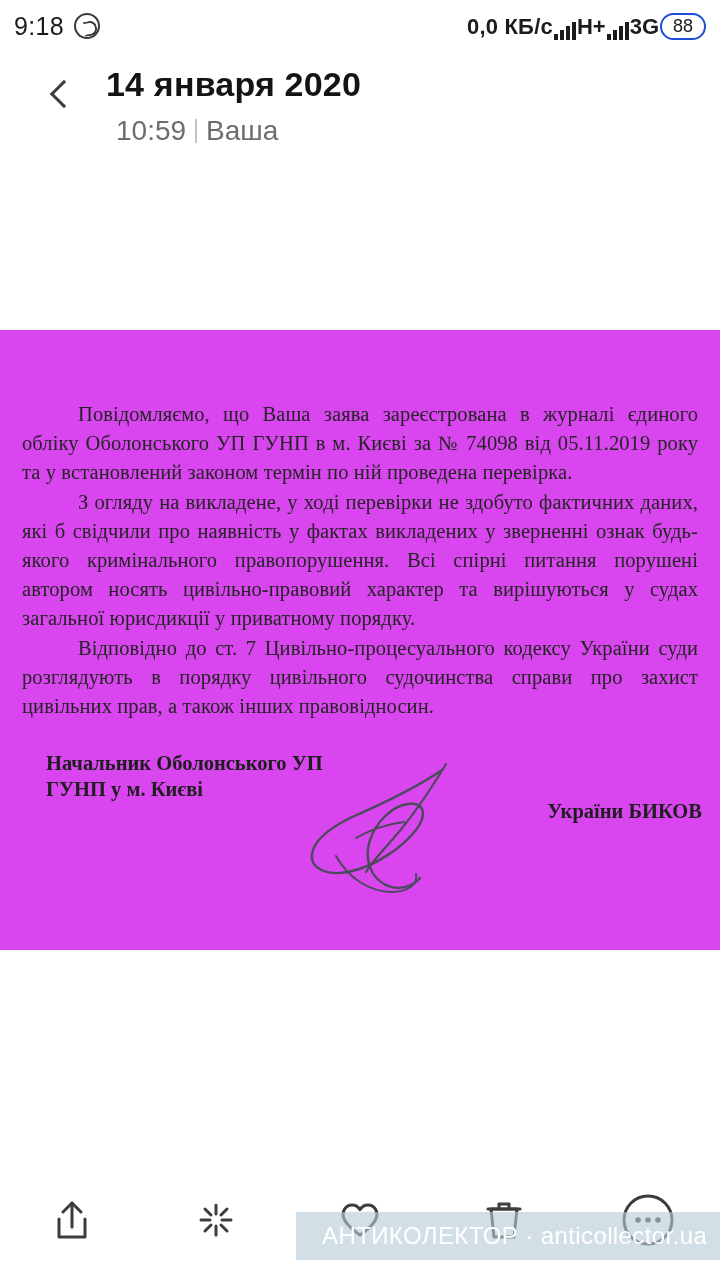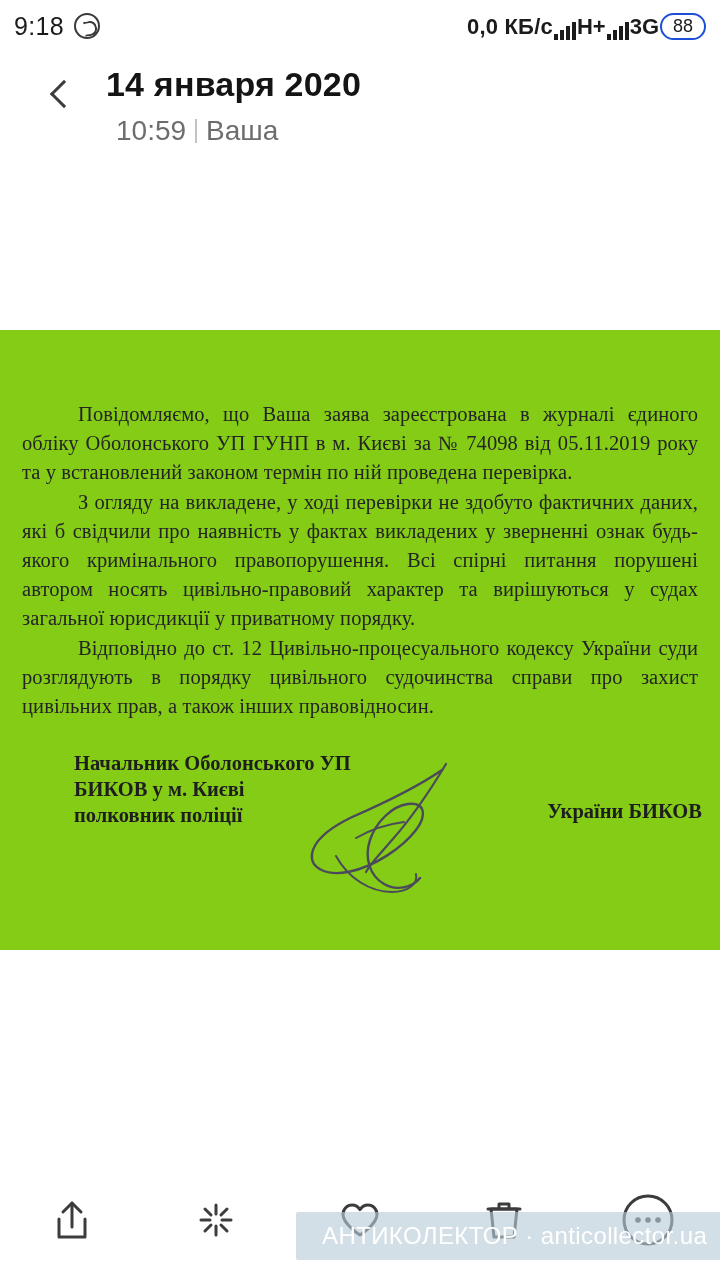--- a/index.html
+++ b/index.html
@@ -138,21 +138,21 @@
     width: 2px; height: 24px;
     background: #c3c3c3;
   }
 
   
   .doc {
     position: absolute;
     top: 330px; left: 0;
     width: 720px;
     height: 620px;
-    background: #84cc16;
+    background: #d946ef;
     font-family: "Liberation Serif", serif;
     color: #2a2a2a;
   }
   .doc-body {
     position: absolute;
     left: 22px; top: 70px;
     width: 676px;
   }
   .doc-body p {
     font-size: 20.5px;
@@ -166,21 +166,20 @@
   .sig-block {
     position: absolute;
     left: 46px; top: 420px;
     width: 656px;
   }
   .sig-left {
     font-size: 20.5px;
     line-height: 26px;
     font-weight: bold;
     color: #1e1e1e;
-    margin-left: 28px;
   }
   .sig-right {
     position: absolute;
     right: 0; top: 50px;
     font-size: 20.5px;
     font-weight: bold;
     color: #1e1e1e;
   }
   .signature {
     position: absolute;
@@ -259,28 +258,27 @@
       <span>10:59</span>
       <span class="divider"></span>
       <span>Ваша</span>
     </div>
   </div>
 
   <div class="doc">
     <div class="doc-body">
       <p>Повідомляємо, що Ваша заява зареєстрована в журналі єдиного обліку Оболонського УП ГУНП в м. Києві за № 74098 від 05.11.2019 року та у встановлений законом термін по ній проведена перевірка.</p>
       <p>З огляду на викладене, у ході перевірки не здобуто фактичних даних, які б свідчили про наявність у фактах викладених у зверненні ознак будь-якого кримінального правопорушення. Всі спірні питання порушені автором носять цивільно-правовий характер та вирішуються у судах загальної юрисдикції у приватному порядку.</p>
-      <p>Відповідно до ст. 12 Цивільно-процесуального кодексу України суди розглядують в порядку цивільного судочинства справи про захист цивільних прав, а також інших правовідносин.</p>
+      <p>Відповідно до ст. 7 Цивільно-процесуального кодексу України суди розглядують в порядку цивільного судочинства справи про захист цивільних прав, а також інших правовідносин.</p>
     </div>
 
     <div class="sig-block">
       <div class="sig-left">
         <div>Начальник Оболонського УП</div>
-        <div>БИКОВ у м. Києві</div>
-        <div>полковник поліції</div>
+        <div>ГУНП у м. Києві</div>
       </div>
       <div class="sig-right">України БИКОВ</div>
       <svg class="signature" viewBox="0 0 220 140">
         <path d="M150 4 C132 34 112 62 96 80 C84 94 74 104 70 112" fill="none" stroke="#4a4a5a" stroke-width="2.2" stroke-linecap="round"></path>
         <path d="M146 10 C120 28 86 44 54 58 C34 68 18 80 16 94 C14 108 30 116 52 112 C78 107 106 88 120 70 C132 54 128 42 112 44 C96 46 80 62 74 80 C68 98 74 116 88 124 C100 131 116 128 124 118" fill="none" stroke="#4a4a5a" stroke-width="2.4" stroke-linecap="round"></path>
         <path d="M60 78 C74 70 92 64 108 62" fill="none" stroke="#4a4a5a" stroke-width="2" stroke-linecap="round"></path>
         <path d="M40 96 C52 118 74 132 96 132 C112 132 122 124 120 114" fill="none" stroke="#4a4a5a" stroke-width="2" stroke-linecap="round"></path>
       </svg>
     </div>
   </div>

